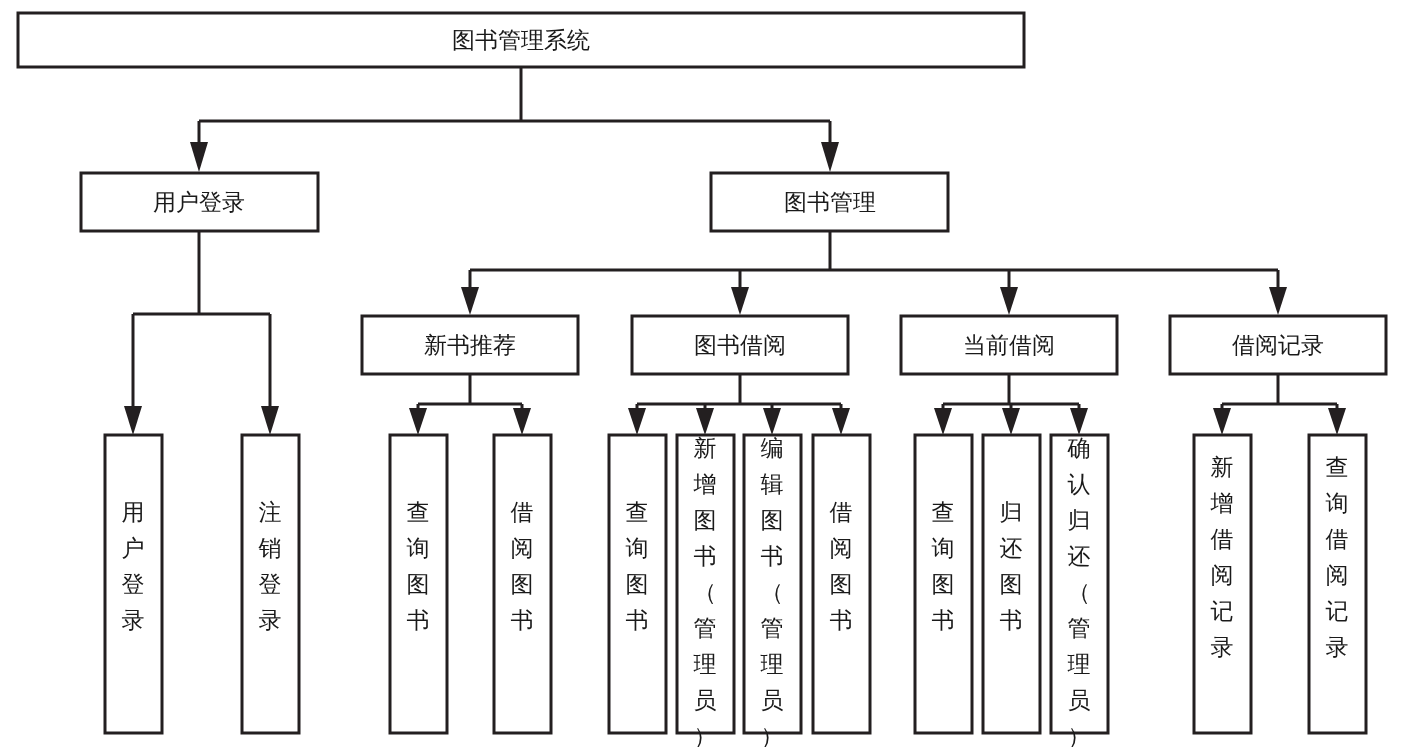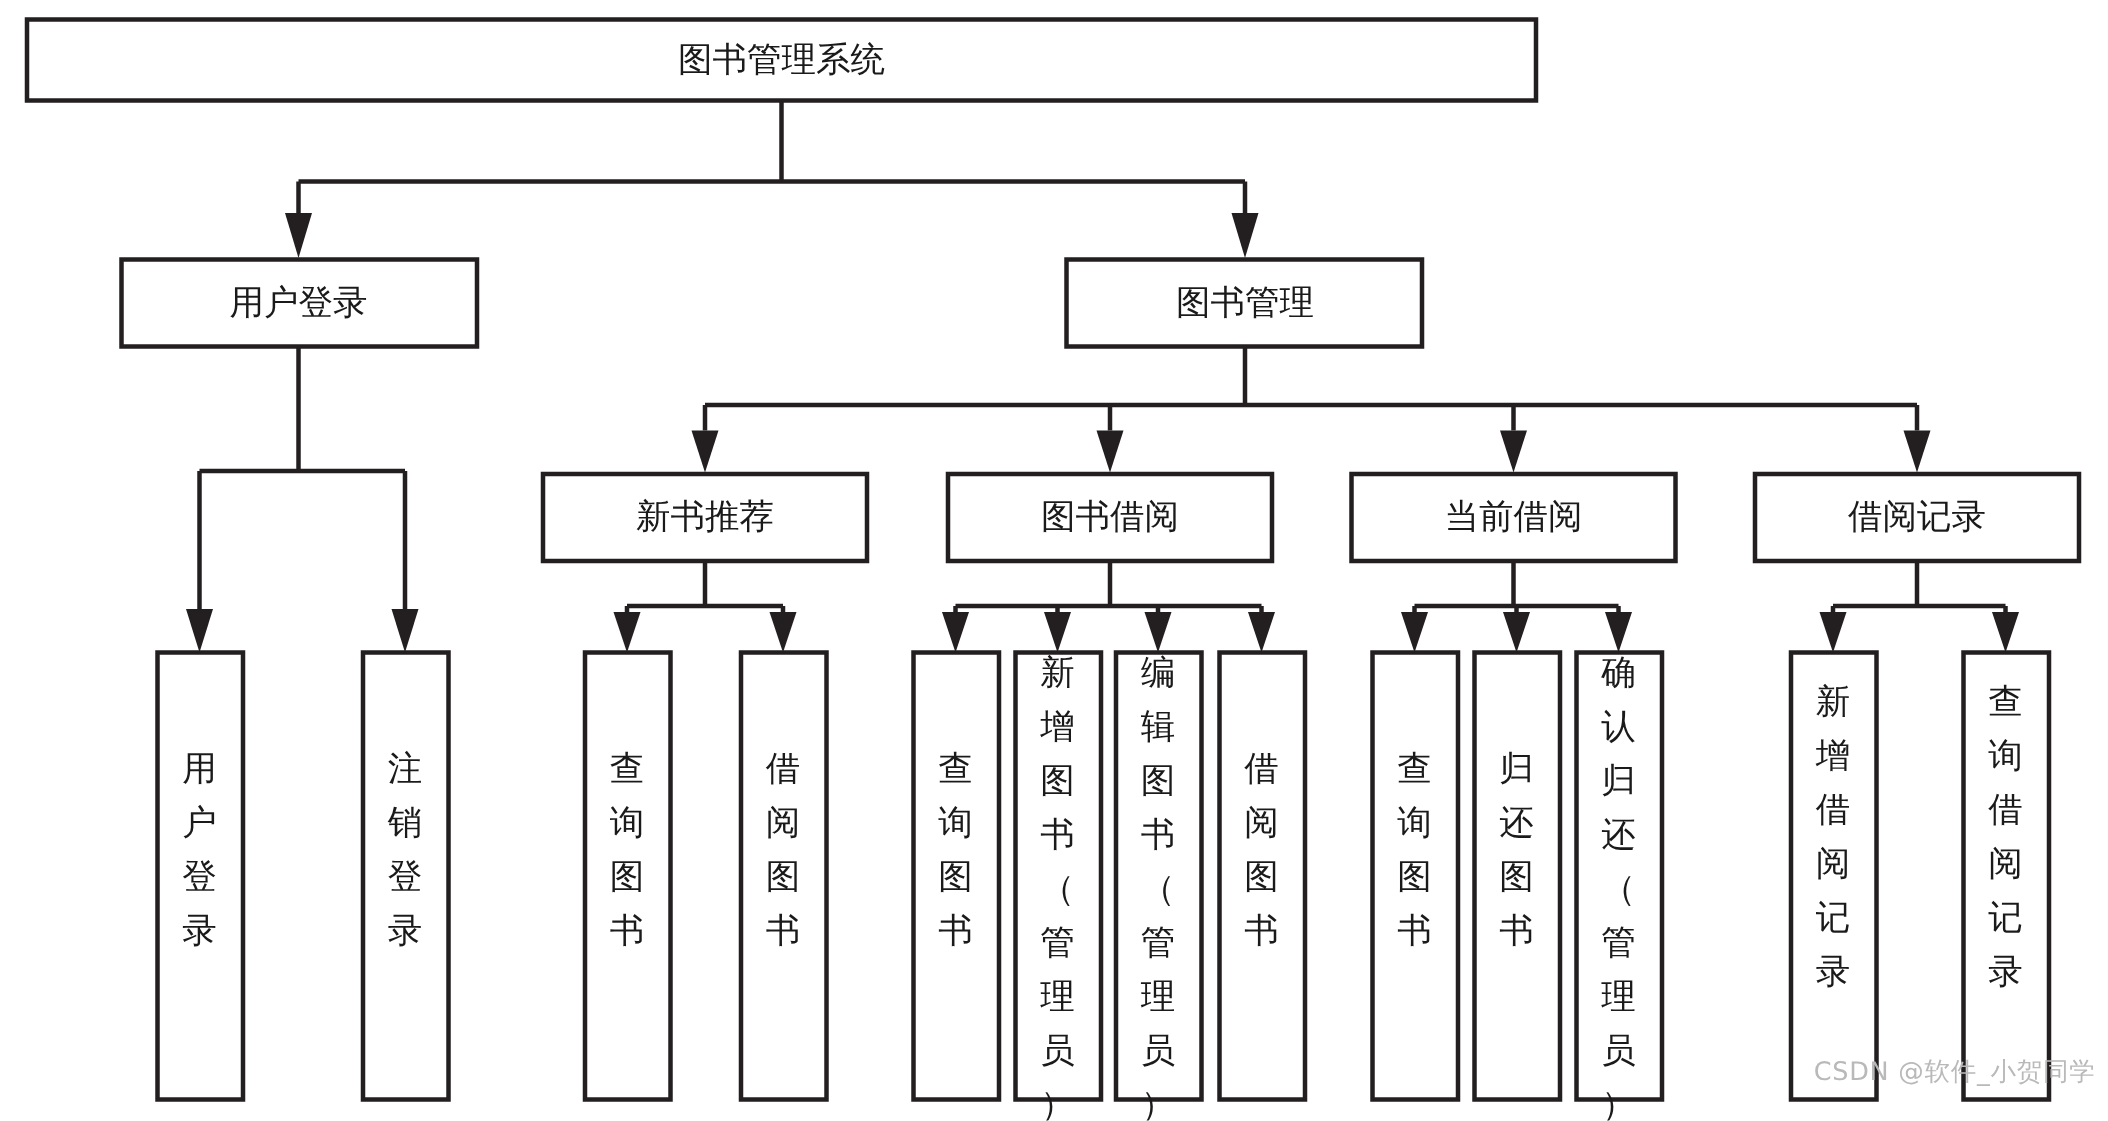--- a/index.html
+++ b/index.html
@@ -217,14 +217,13 @@
       <rect class="node-rect" x="1194" y="435" width="57" height="298"></rect>
       <text class="node-label-leaf" x="1222" y="475"><tspan x="1222" y="475">新</tspan><tspan x="1222" y="511">增</tspan><tspan x="1222" y="547">借</tspan><tspan x="1222" y="583">阅</tspan><tspan x="1222" y="619">记</tspan><tspan x="1222" y="655">录</tspan></text>
     </g>
     <g>
       <rect class="node-rect" x="1309" y="435" width="57" height="298"></rect>
       <text class="node-label-leaf" x="1337" y="475"><tspan x="1337" y="475">查</tspan><tspan x="1337" y="511">询</tspan><tspan x="1337" y="547">借</tspan><tspan x="1337" y="583">阅</tspan><tspan x="1337" y="619">记</tspan><tspan x="1337" y="655">录</tspan></text>
     </g>
 
   </svg>
 
-  <div class="watermark">CSDN @软件_小贺同学</div>
 </div>
 
 </body></html>

